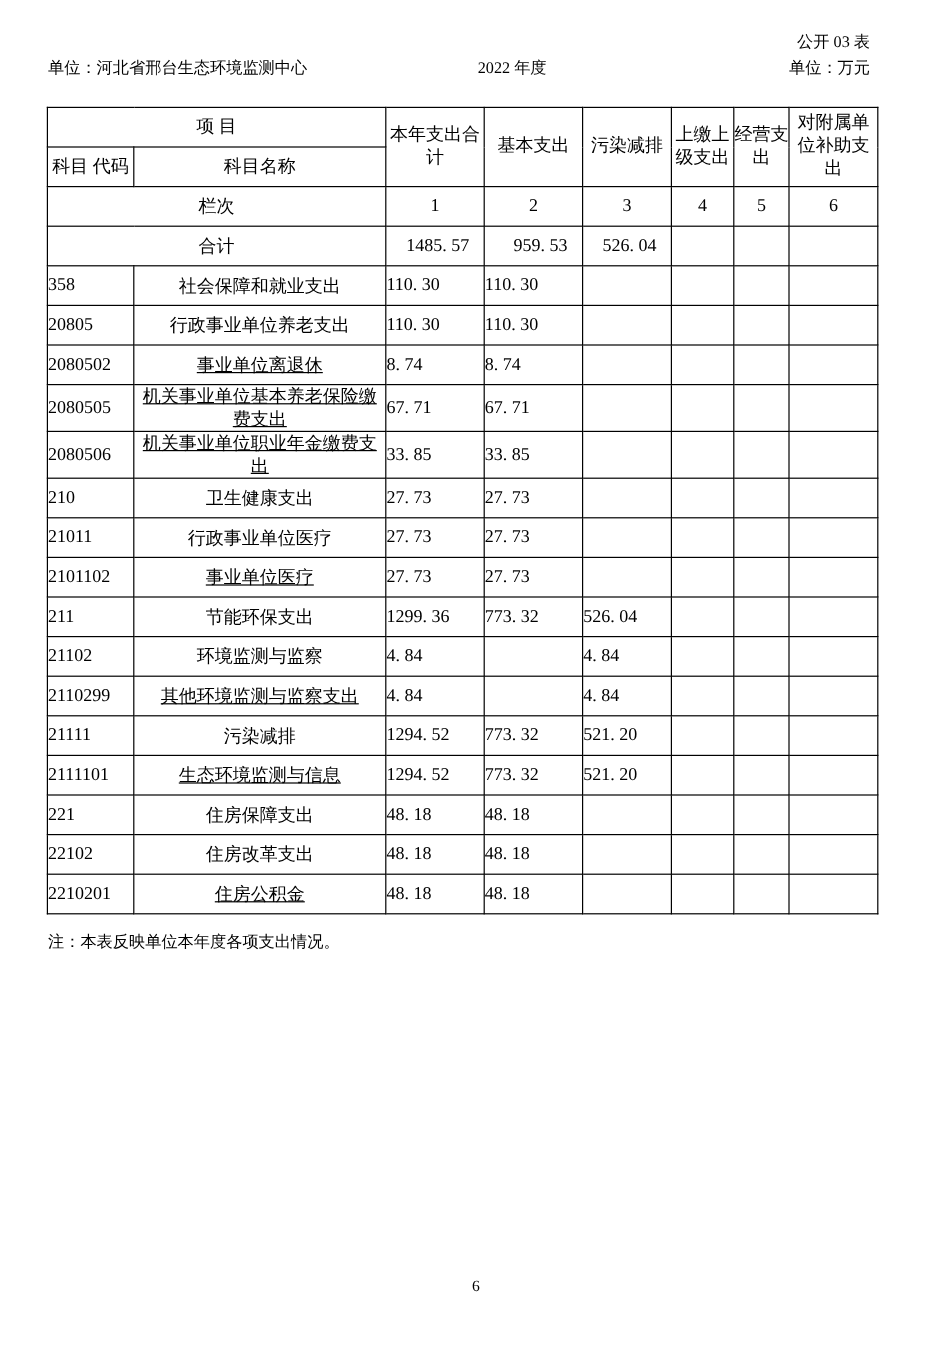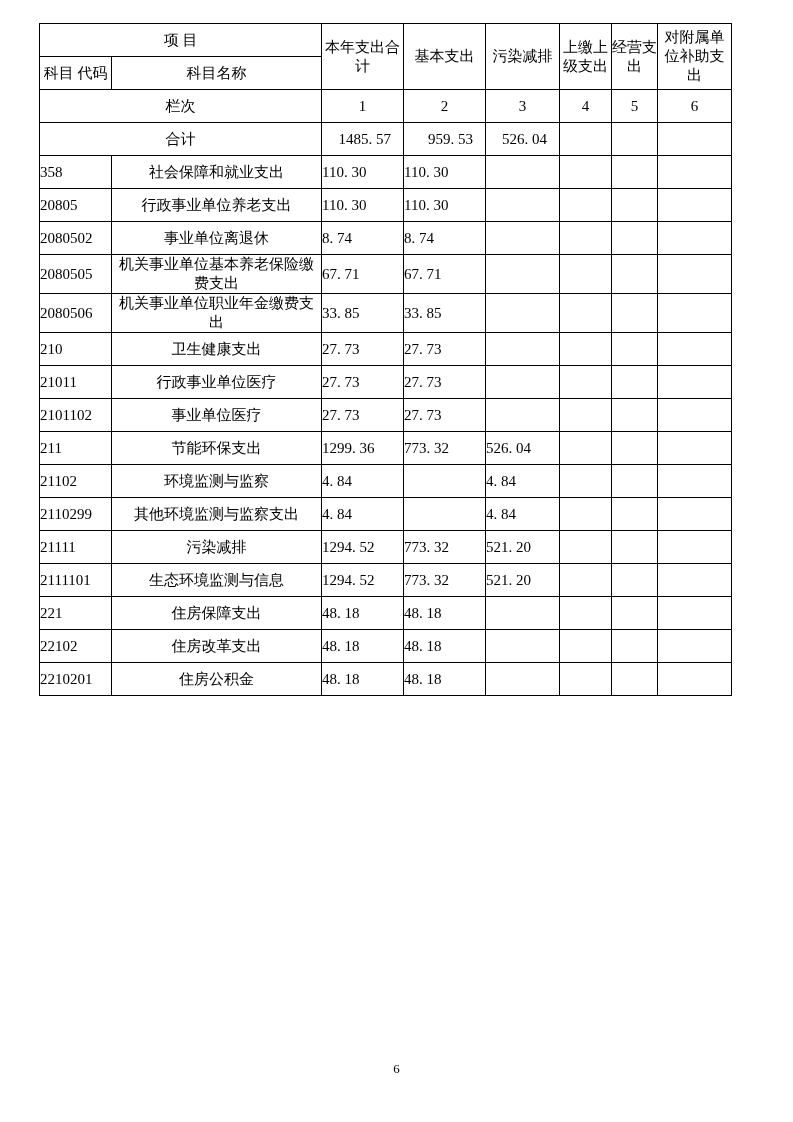--- a/index.html
+++ b/index.html
@@ -117,42 +117,48 @@
   }
   .total-row .c-num,
   .total-row .c-sm,
   .total-row .c-sm2,
   .total-row .c-sm3 {
     text-align: right;
     padding-right: 12px;
   }
   .lvl0 { padding-left: 8px; }
   .lvl1 { padding-left: 18px; }
-  .lvl2 { padding-left: 30px; }
+  .lvl2 { padding-left: 30px; text-decoration: underline; }
   .note {
     font-size: 13.5px;
     margin-top: 14px;
     padding-left: 4px;
   }
   .page-num {
     position: absolute;
     bottom: 68px;
     left: 0;
     width: 100%;
     text-align: center;
     font-size: 13px;
   }
 </style>
 </head>
 <body>
 
 <div class="page">
 
 
-
+  <div class="meta-right">公开 03 表</div>
+
+  <div class="meta-row">
+    <span class="meta-left">单位：河北省邢台生态环境监测中心</span>
+    <span class="meta-center">2022 年度</span>
+    <span class="meta-unit">单位：万元</span>
+  </div>
 
   <table class="fin">
     <colgroup>
       <col style="width:72px">
       <col style="width:210px">
       <col style="width:82px">
       <col style="width:82px">
       <col style="width:74px">
       <col style="width:52px">
       <col style="width:46px">
@@ -348,16 +354,17 @@
           <td class="c-num">48. 18</td>
           <td class="c-num">48. 18</td>
           <td class="c-num"></td>
           <td class="c-sm"></td>
           <td class="c-sm2"></td>
           <td class="c-sm3"></td>
         </tr>
       </tbody>
   </table>
 
+  <div class="note">注：本表反映单位本年度各项支出情况。</div>
 
   <div class="page-num">6</div>
 
 </div>
 
 </body></html>

